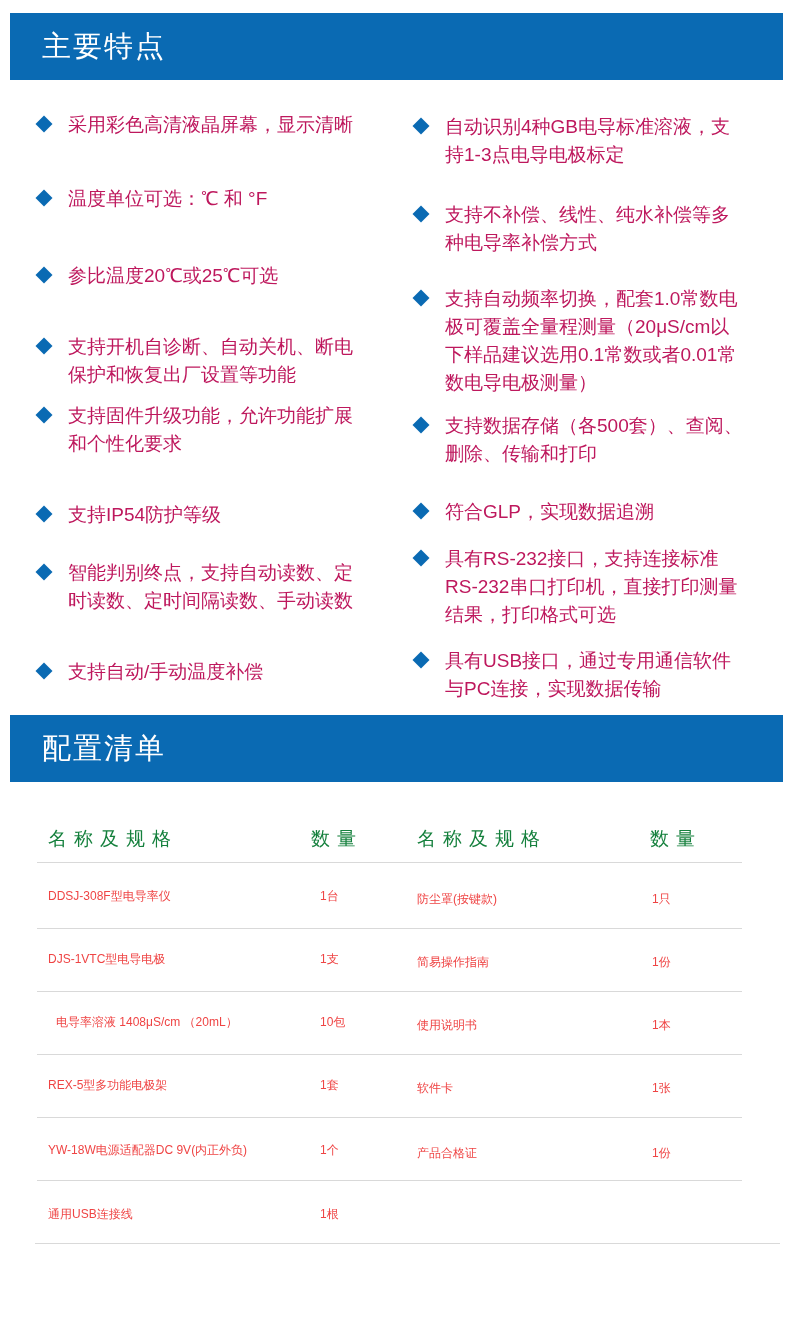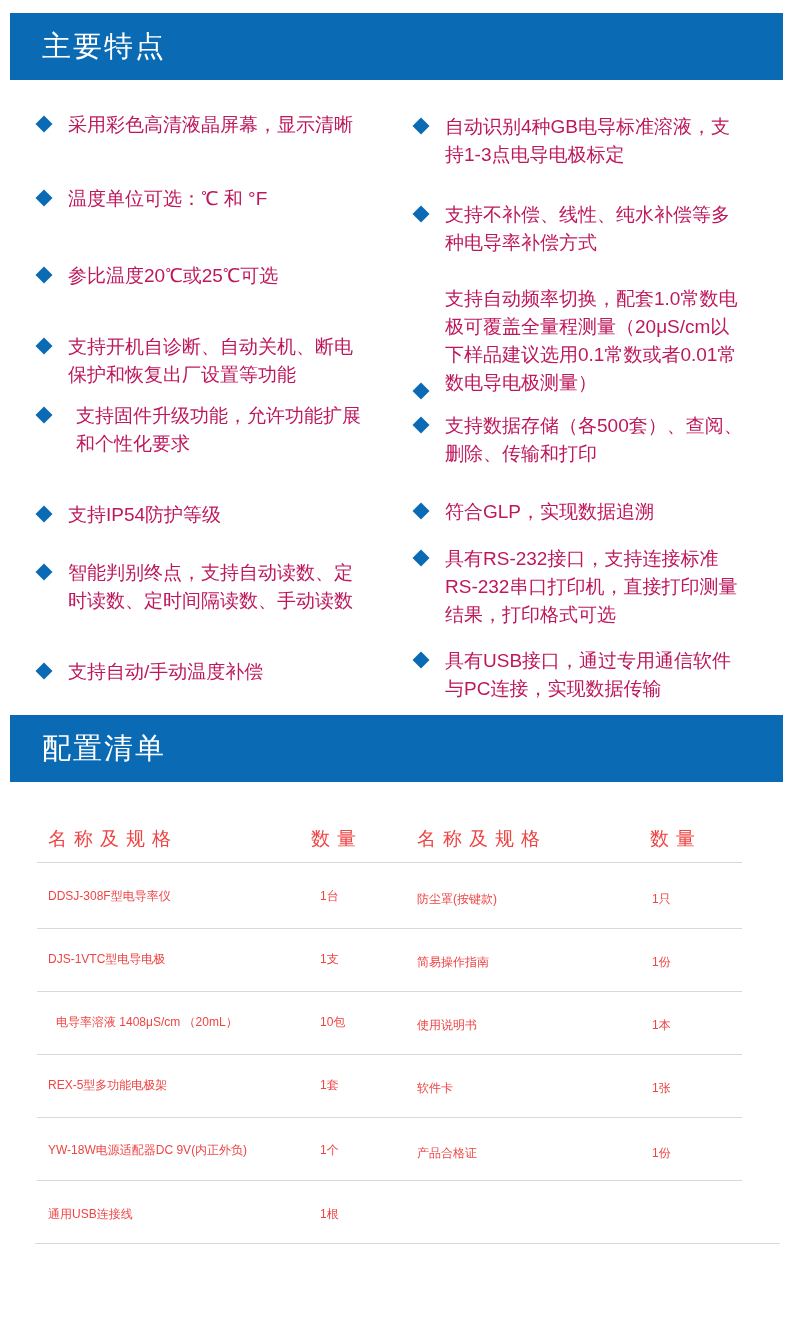--- a/index.html
+++ b/index.html
@@ -27,21 +27,21 @@
   .diamond{
     flex:none;width:12px;height:12px;background:#0a6ab3;
     transform:rotate(45deg);margin-top:7px;
   }
   .feat-text{
     margin-left:18px;width:302px;
     color:#be185d;font-size:19px;line-height:28px;
   }
   
   .th{
-    position:absolute;color:#ef4444;font-size:19px;
+    position:absolute;color:#15803d;font-size:19px;
     letter-spacing:7px;font-weight:400;white-space:nowrap;
   }
   .hline{
     position:absolute;height:1px;background:#d9d9d9;
   }
   .cell{
     position:absolute;color:#ef4444;font-size:12px;white-space:nowrap;
   }
   .disclaimer{
     position:absolute;left:70px;top:1272px;width:700px;
@@ -66,21 +66,21 @@
     <span class="feat-text">温度单位可选：℃ 和 °F</span>
   </div>
   <div class="feat" style="left:38px;top:262px;">
     <span class="diamond"></span>
     <span class="feat-text">参比温度20℃或25℃可选</span>
   </div>
   <div class="feat" style="left:38px;top:333px;">
     <span class="diamond"></span>
     <span class="feat-text">支持开机自诊断、自动关机、断电保护和恢复出厂设置等功能</span>
   </div>
-  <div class="feat" style="left:38px;top:402px;gap:8px;">
+  <div class="feat" style="left:38px;top:402px;">
     <span class="diamond"></span>
     <span class="feat-text">支持固件升级功能，允许功能扩展和个性化要求</span>
   </div>
   <div class="feat" style="left:38px;top:501px;">
     <span class="diamond"></span>
     <span class="feat-text">支持IP54防护等级</span>
   </div>
   <div class="feat" style="left:38px;top:559px;">
     <span class="diamond"></span>
     <span class="feat-text">智能判别终点，支持自动读数、定时读数、定时间隔读数、手动读数</span>
@@ -91,21 +91,21 @@
   </div>
 
   <div class="feat" style="left:415px;top:113px;">
     <span class="diamond"></span>
     <span class="feat-text">自动识别4种GB电导标准溶液，支持1-3点电导电极标定</span>
   </div>
   <div class="feat" style="left:415px;top:201px;">
     <span class="diamond"></span>
     <span class="feat-text">支持不补偿、线性、纯水补偿等多种电导率补偿方式</span>
   </div>
-  <div class="feat" style="left:415px;top:285px;align-items:flex-end;">
+  <div class="feat" style="left:415px;top:285px;">
     <span class="diamond"></span>
     <span class="feat-text">支持自动频率切换，配套1.0常数电极可覆盖全量程测量（20μS/cm以下样品建议选用0.1常数或者0.01常数电导电极测量）</span>
   </div>
   <div class="feat" style="left:415px;top:412px;">
     <span class="diamond"></span>
     <span class="feat-text">支持数据存储（各500套）、查阅、删除、传输和打印</span>
   </div>
   <div class="feat" style="left:415px;top:498px;">
     <span class="diamond"></span>
     <span class="feat-text">符合GLP，实现数据追溯</span>

